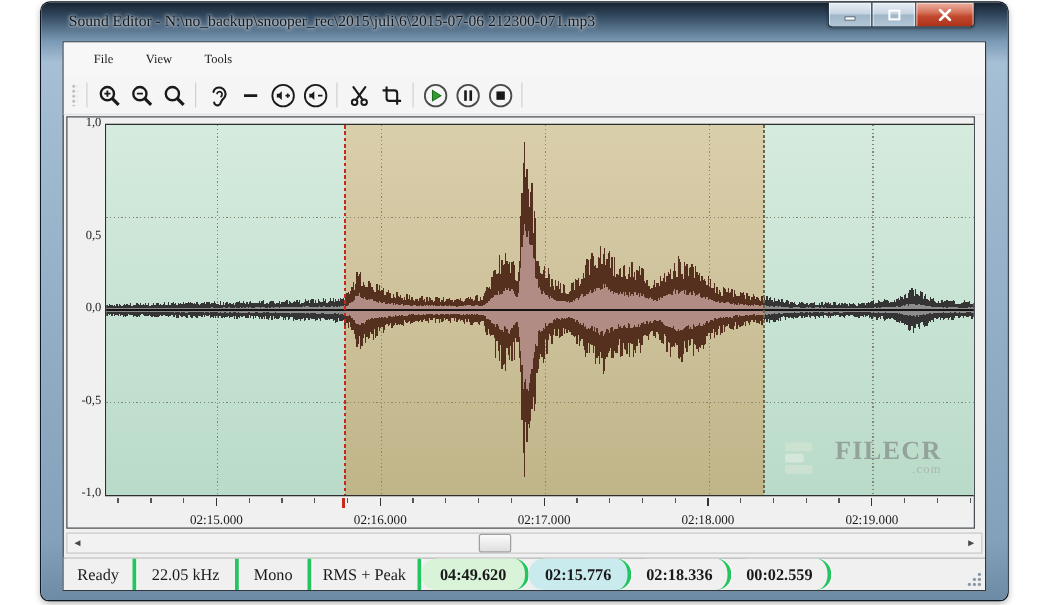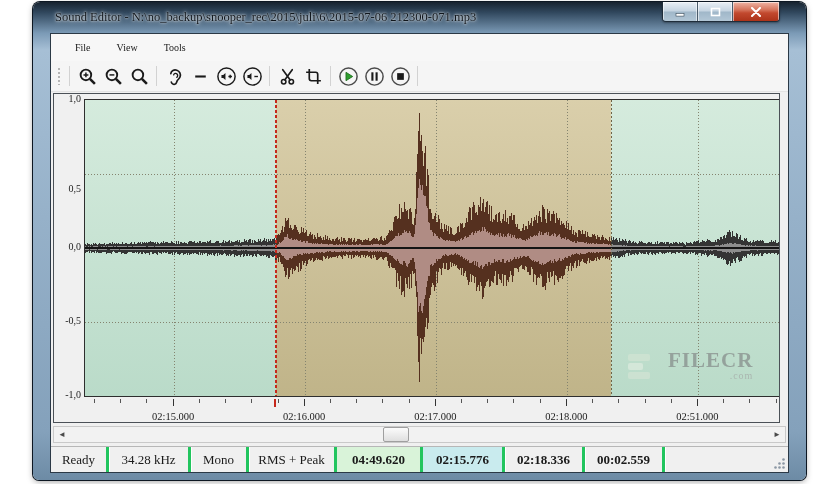--- a/index.html
+++ b/index.html
@@ -98,21 +98,21 @@
 
   
   .statusbar {
     flex:0 0 auto; height:26px; margin-top:3px; border-top:1px solid #b7b7b7;
     background:#f0f0f0; display:flex; align-items:stretch; position:relative;
     font-size:13px; color:#1a1a1a;
   }
   .status-cell { display:flex; align-items:center; justify-content:center;
     border-right:3px solid #22c55e; box-shadow:1px 0 0 #ffffff; padding:0 6px;
     white-space:nowrap; }
-  .status-cell.bold { font-weight:bold; }
+  .status-cell.bold { font-weight:bold;border-radius:12px; }
   .resize-grip { position:absolute; right:2px; bottom:2px; }
 </style>
 </head>
 <body>
 
 <div class="window">
 
   <div class="titlebar">
     <div class="title-text">Sound Editor - N:\no_backup\snooper_rec\2015\juli\6\2015-07-06 212300-071.mp3</div>
     <div class="win-buttons">
@@ -294,21 +294,21 @@
             <line x1="639.7003745318007" y1="0" x2="639.7003745318007" y2="4" stroke="#555" stroke-width="1"></line>
             <line x1="665.9176029962186" y1="0" x2="665.9176029962186" y2="4" stroke="#555" stroke-width="1"></line>
             <line x1="692.1348314606366" y1="0" x2="692.1348314606366" y2="4" stroke="#555" stroke-width="1"></line>
             <line x1="190.86142322097592" y1="0" x2="190.86142322097592" y2="8" stroke="#c6281c" stroke-width="2"></line>
           </svg></div>
       <div id="xlabels">
           <div class="xlabel" style="left: 84.1386px;">02:15.000</div>
           <div class="xlabel" style="left: 215.225px;">02:16.000</div>
           <div class="xlabel" style="left: 346.311px;">02:17.000</div>
           <div class="xlabel" style="left: 477.397px;">02:18.000</div>
-          <div class="xlabel" style="left: 608.483px;">02:51.000</div>
+          <div class="xlabel" style="left: 608.483px;">02:19.000</div>
         </div>
       <div class="watermark">
         <div class="wm-logo">
             <span></span>
             <span></span>
             <span></span>
           </div>
         <div>
           <div class="wm-text">FILECR</div>
           <div class="wm-com">.com</div>
@@ -317,21 +317,21 @@
     </div>
 
     <div class="hscroll">
       <div class="sb-arrow sb-left">◄</div>
       <div class="sb-thumb" style="left: 45%;"></div>
       <div class="sb-arrow sb-right">►</div>
     </div>
 
     <div class="statusbar">
       <div class="status-cell" style="width: 58px;">Ready</div>
-        <div class="status-cell" style="width: 82px;">34.28 kHz</div>
+        <div class="status-cell" style="width: 82px;">22.05 kHz</div>
         <div class="status-cell" style="width: 58px;">Mono</div>
         <div class="status-cell" style="width: 88px;">RMS + Peak</div>
         <div class="status-cell bold" style="width: 86px; background: rgb(217, 243, 217);">04:49.620</div>
         <div class="status-cell bold" style="width: 82px; background: rgb(201, 235, 238);">02:15.776</div>
         <div class="status-cell bold" style="width: 80px;">02:18.336</div>
         <div class="status-cell bold" style="width: 80px;">00:02.559</div>
         <svg class="resize-grip" width="14" height="14">
         <g fill="#8b97a4">
           <circle cx="11.5" cy="3.5" r="1.3"></circle>
           <circle cx="7.5" cy="7.5" r="1.3"></circle>

